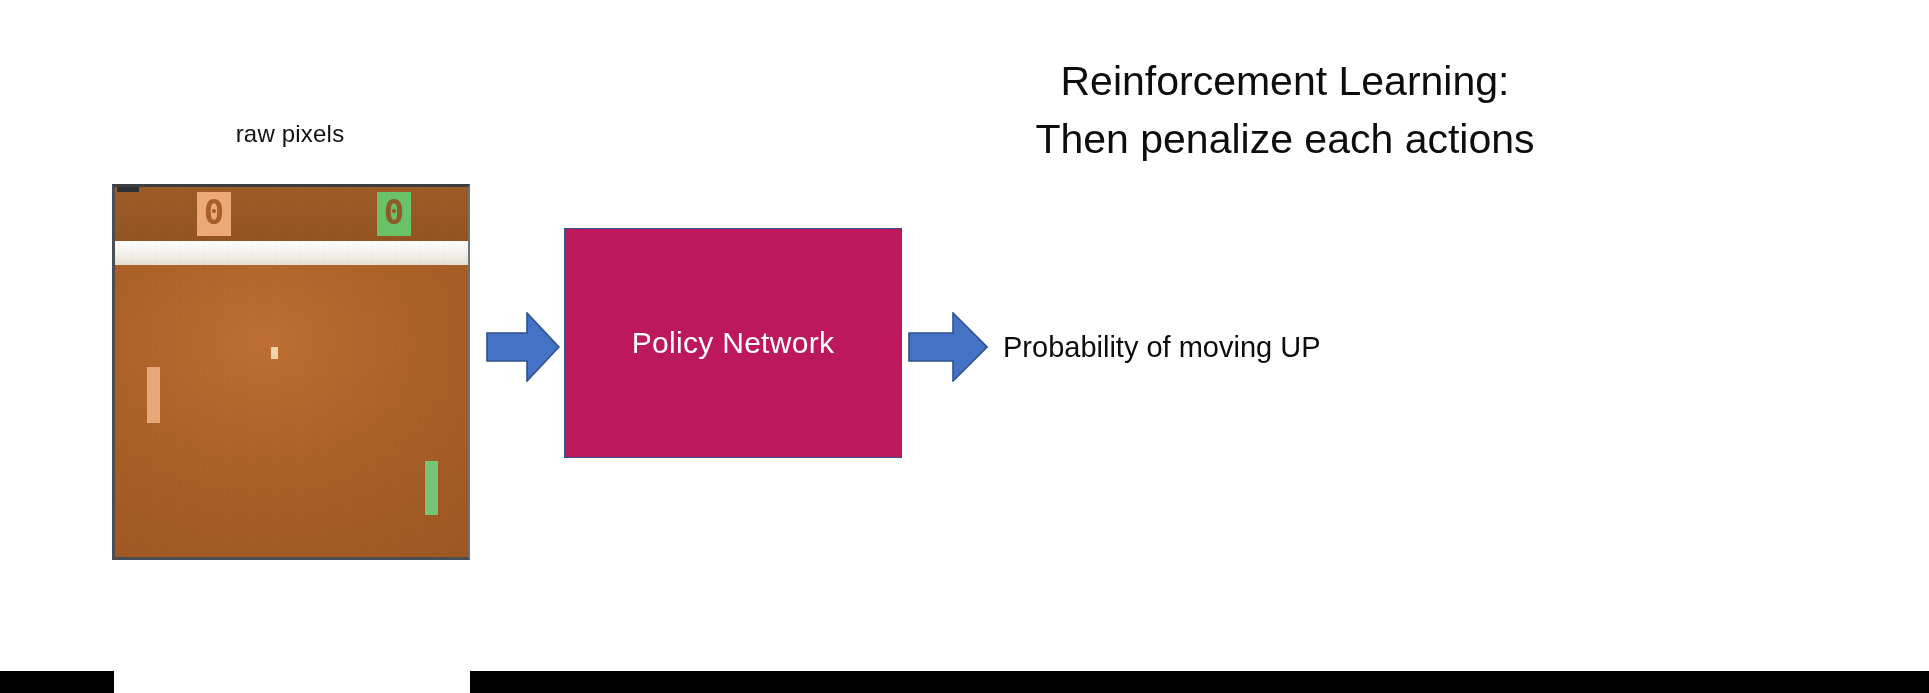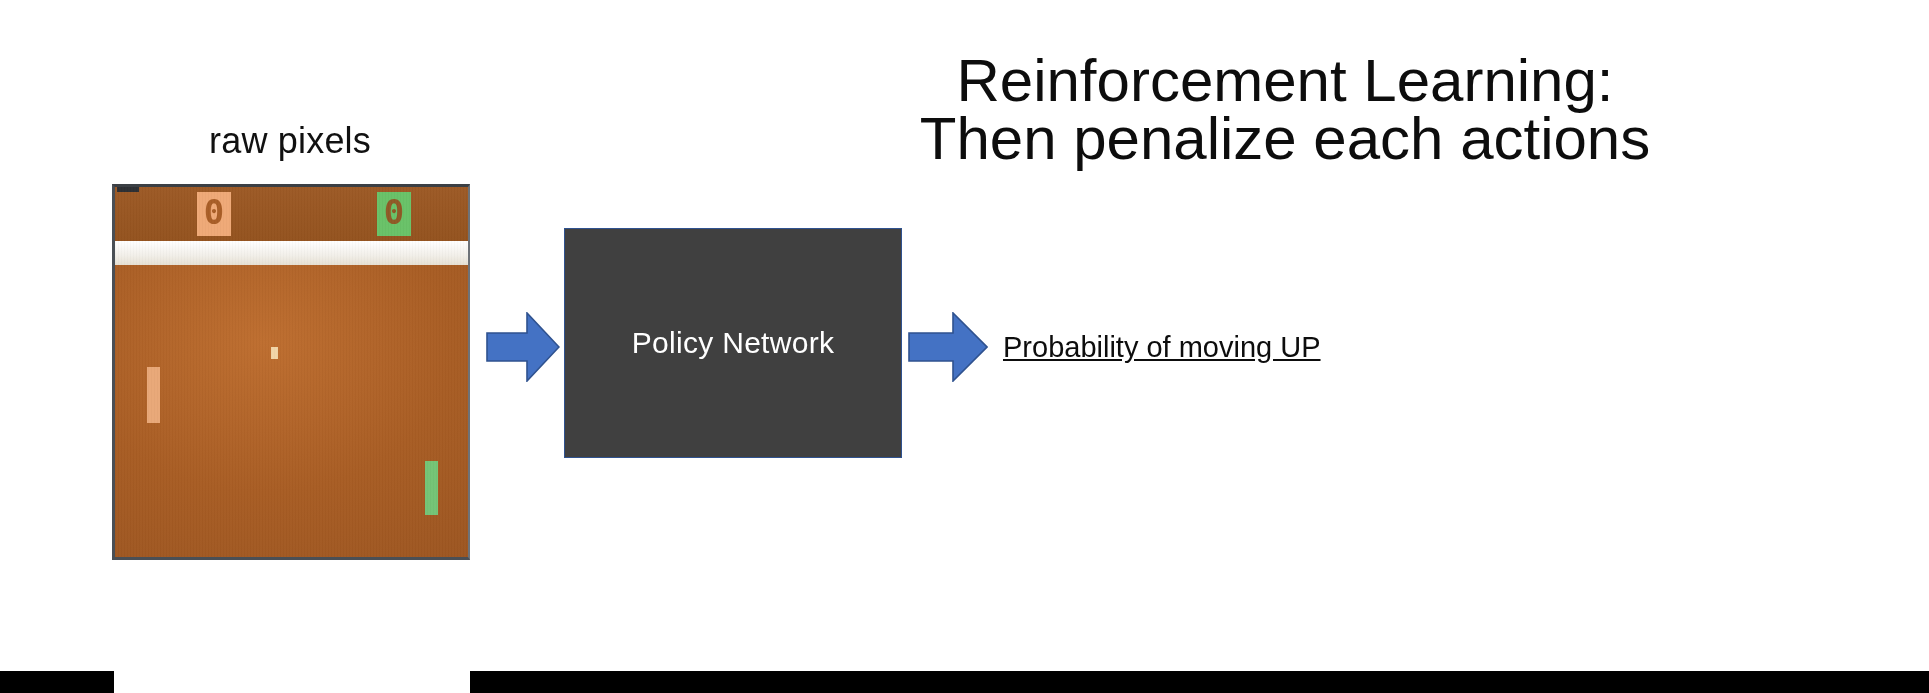--- a/index.html
+++ b/index.html
@@ -25,21 +25,21 @@
   }
 
   
   #raw-pixels-label {
     position: absolute;
     left: 110px;
     top: 120px;
     width: 360px;
     text-align: center;
     font-family: "Liberation Sans", sans-serif;
-    font-size: 36px;
+    font-size: 24px;
     color: #111111;
     letter-spacing: 0.2px;
     white-space: nowrap;
   }
 
   
   #pong-screen {
     position: absolute;
     left: 112px;
     top: 184px;
@@ -147,21 +147,21 @@
   }
   .block-arrow svg { display: block; }
 
   
   #policy-network-box {
     position: absolute;
     left: 564px;
     top: 228px;
     width: 338px;
     height: 230px;
-    background: #404040;
+    background: #be185d;
     border: 1px solid #2f528f;
     box-sizing: border-box;
     display: flex;
     align-items: center;
     justify-content: center;
   }
   #policy-network-label {
     color: #ffffff;
     font-family: "Liberation Sans", sans-serif;
     font-size: 30px;
@@ -171,32 +171,31 @@
 
   
   #output-label {
     position: absolute;
     left: 1003px;
     top: 331px;
     font-family: "Liberation Sans", sans-serif;
     font-size: 29px;
     color: #0d0d0d;
     white-space: nowrap;
-    text-decoration: underline;
   }
 
   
   #rl-title {
     position: absolute;
     left: 640px;
     top: 52px;
     width: 1290px;
     text-align: center;
     font-family: "Liberation Sans", sans-serif;
-    font-size: 60px;
+    font-size: 41px;
     line-height: 58px;
     color: #0d0d0d;
   }
   #rl-title .title-line { display: block; white-space: nowrap; }
 
   
   .bottom-bar {
     position: absolute;
     bottom: 0;
     height: 22px;

